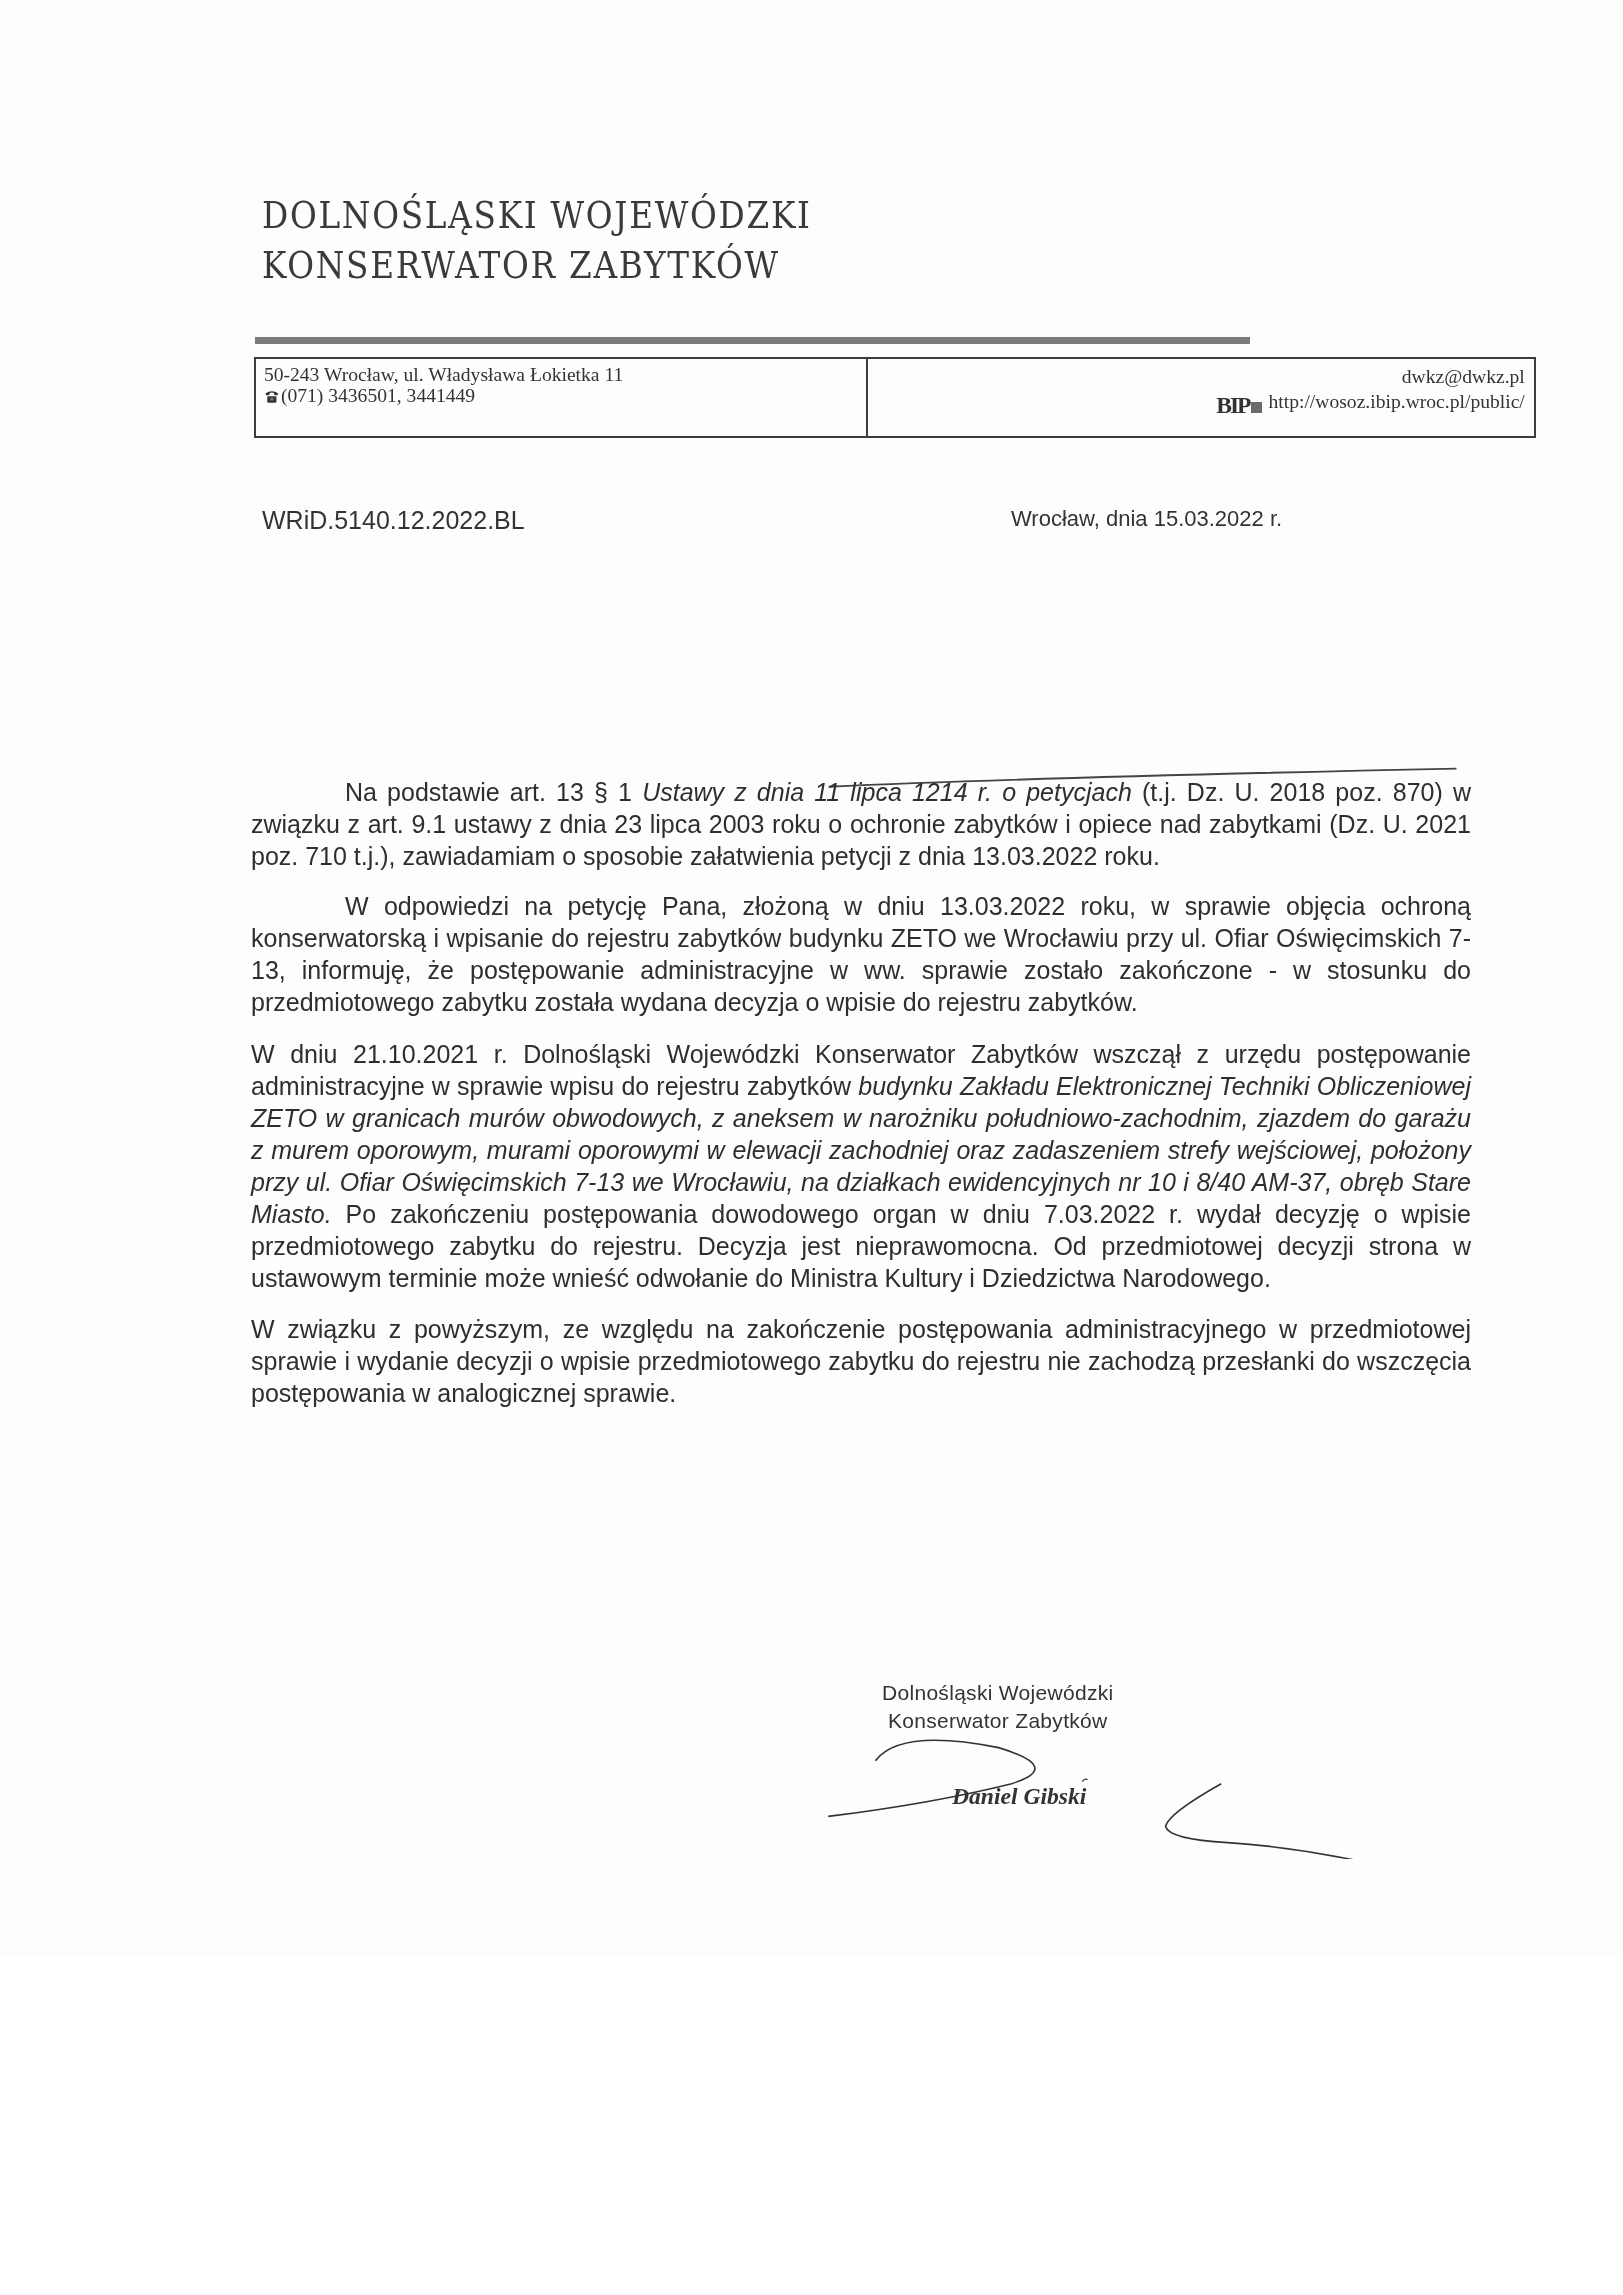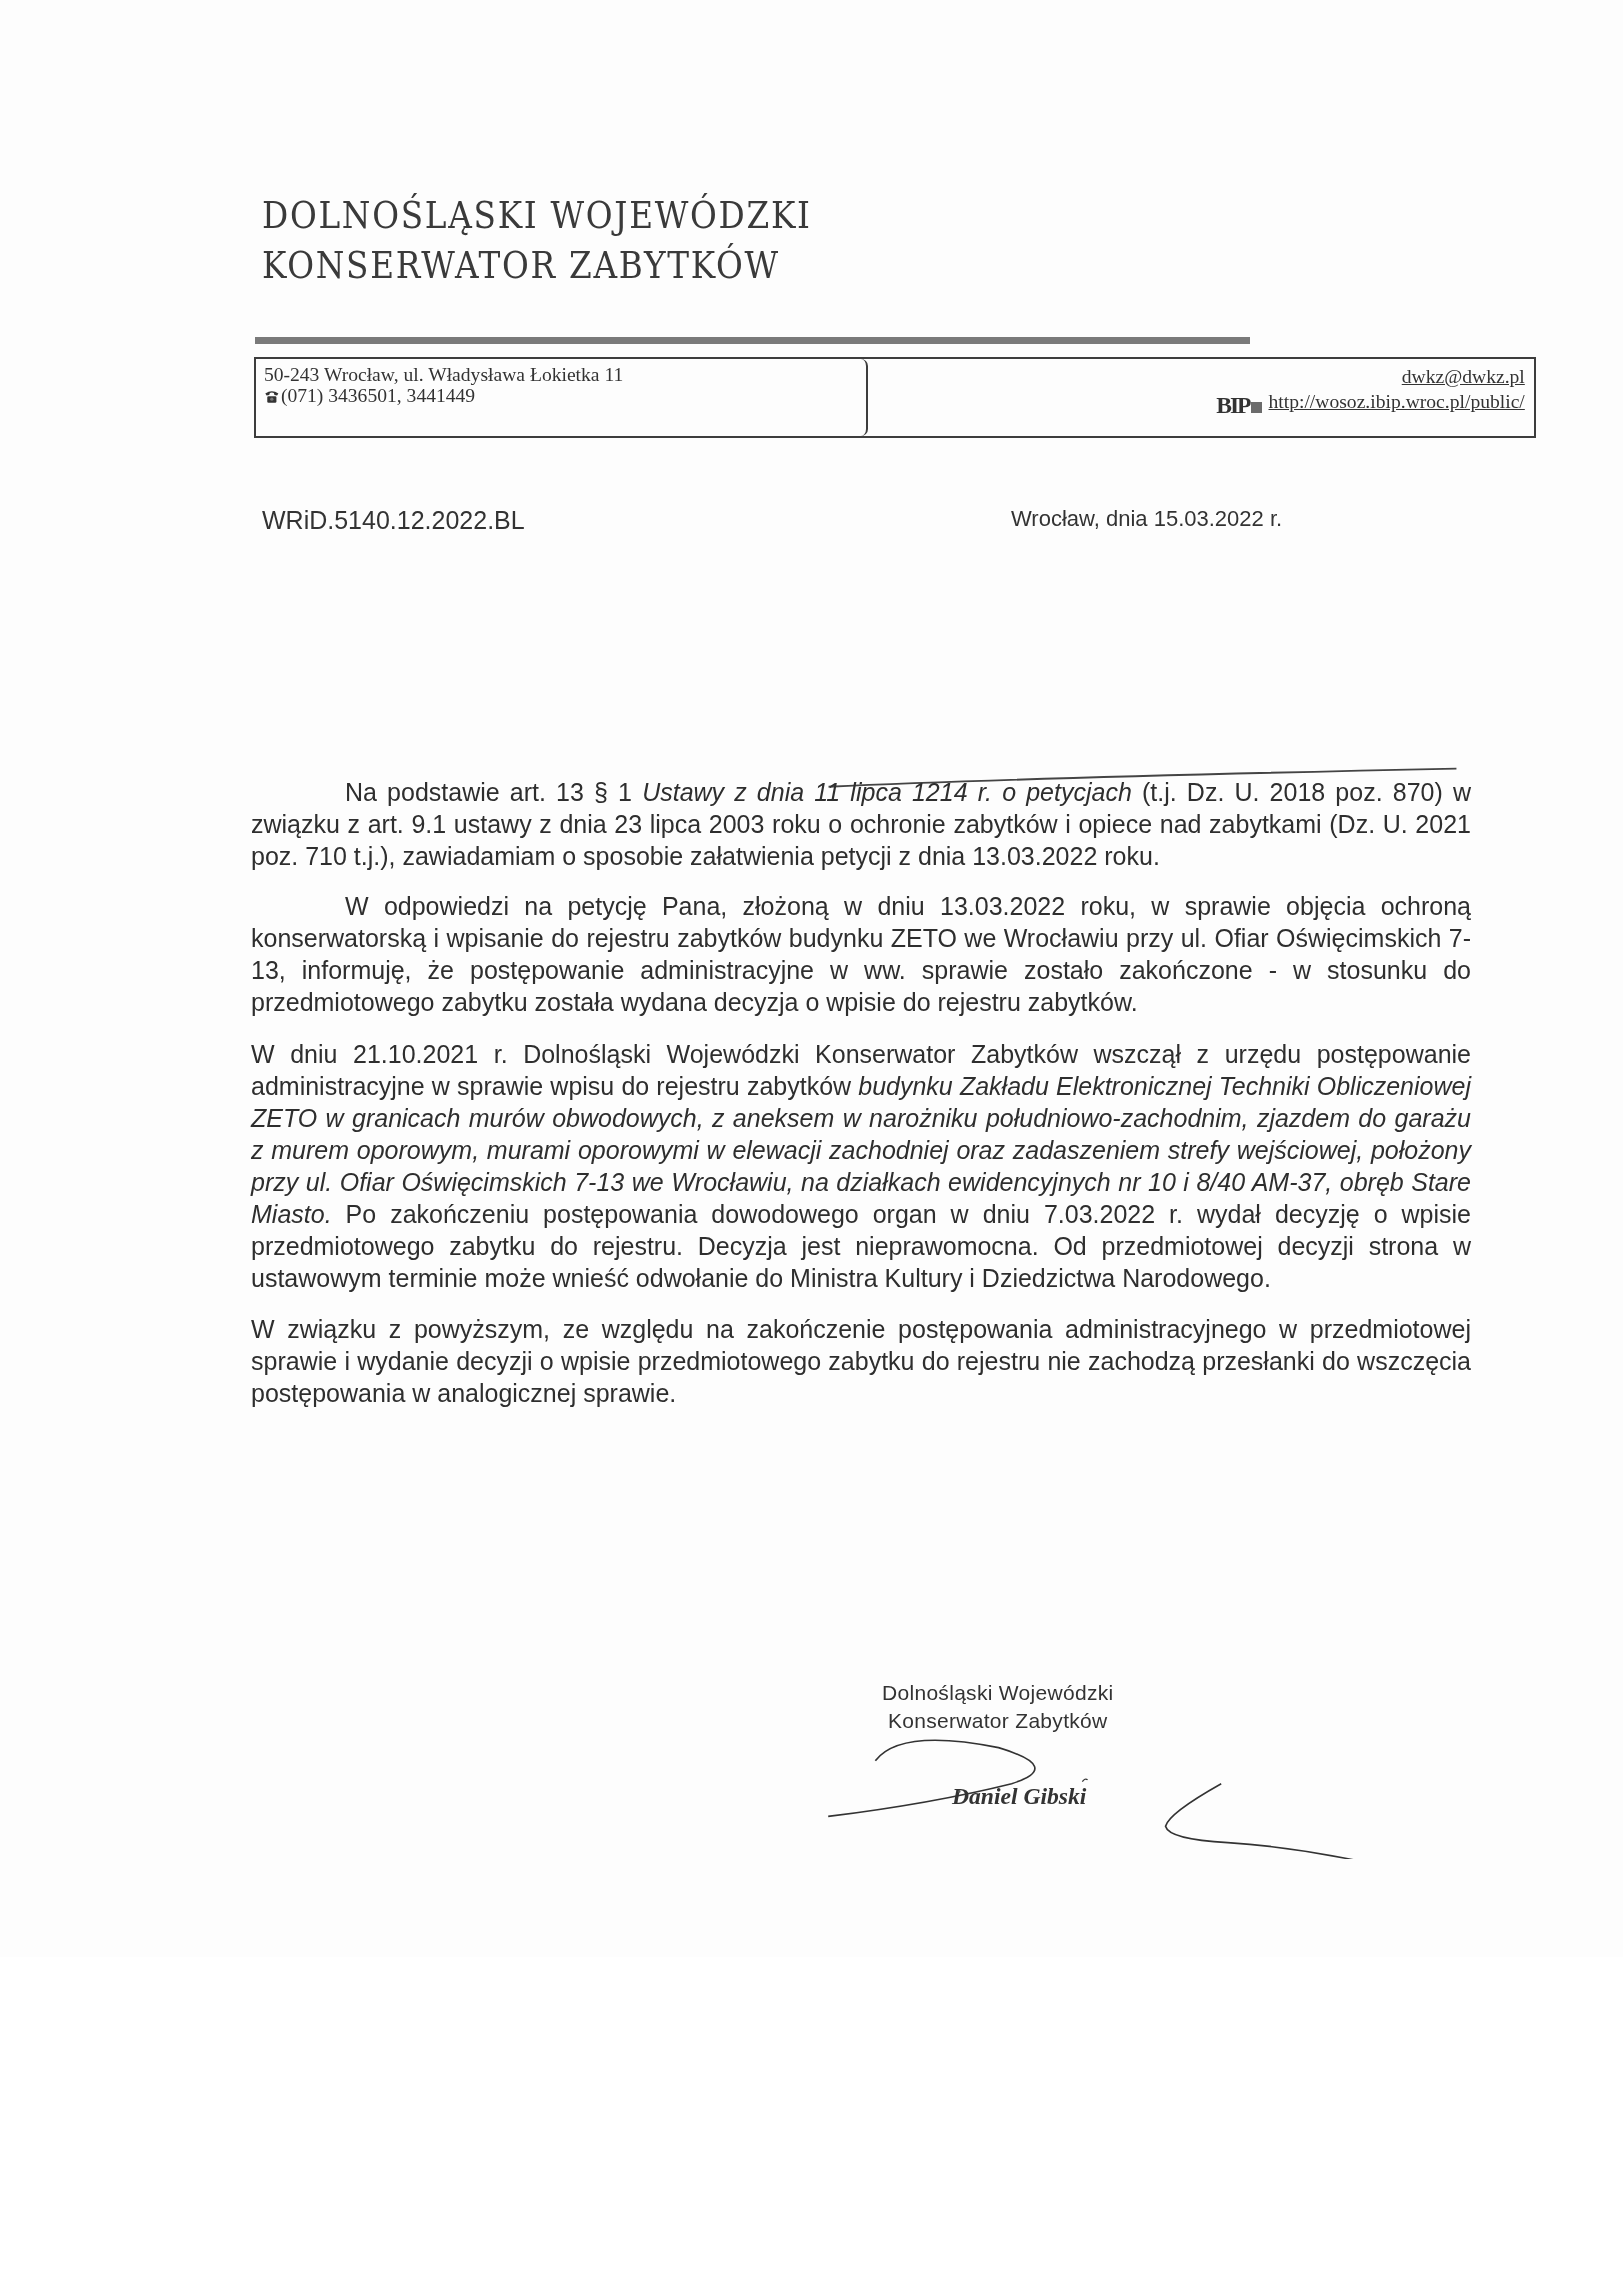--- a/index.html
+++ b/index.html
@@ -5,24 +5,24 @@
   html, body { margin: 0; padding: 0; background: #ffffff; }
   body { width: 1623px; height: 2295px; position: relative; overflow: hidden; color: #2b2b2b; }
   .page { position: absolute; left: 0; top: 0; width: 1623px; height: 1957px; background: #fdfdfd; }
 
   
   .lh-title { position: absolute; left: 262px; top: 190px; font-family: "DejaVu Serif", "Liberation Serif", serif;
               font-size: 38px; line-height: 50px; letter-spacing: 2px; color: #3a3a3a; transform: scaleX(0.86); transform-origin: left top; white-space: nowrap; }
   .lh-rule { position: absolute; left: 255px; top: 337px; width: 995px; height: 6.5px; background: #7a7a7a; }
   .lh-box { position: absolute; left: 254px; top: 357px; width: 1278px; height: 77px; border: 2px solid #3d3d3d; display: flex; }
   .lh-left { width: 612px; border-right: 2px solid #3d3d3d; padding: 5.2px 0 0 7.9px; box-sizing: border-box;
-             font-family: "Liberation Serif", serif; font-size: 19.6px; line-height: 21px; color: #333; border-radius: 7px; }
+             font-family: "Liberation Serif", serif; font-size: 19.6px; line-height: 21px; color: #333; }
   .lh-right { flex: 1; padding: 5.2px 9.2px 0 0; box-sizing: border-box; text-align: right;
               font-family: "Liberation Serif", serif; font-size: 19.6px; line-height: 25px; color: #333; }
-  .lh-right a { color: #333; text-decoration: underline; }
+  .lh-right a { color: #333; }
   .phone-icon { display: inline-block; width: 15.7px; height: 14.4px; margin-right: 1.3px; vertical-align: -1.3px; }
   .bip-logo { display: inline-block; vertical-align: -5.2px; margin-right: 6.5px; font-family: "Liberation Serif", serif;
               font-weight: bold; font-size: 23.6px; letter-spacing: -2px; color: #333; position: relative; }
   .bip-logo .bip-flag { display: inline-block; width: 10.5px; height: 11.8px; background: #6b6b6b; margin-left: 2px; vertical-align: 0; }
 
   
   .ref { position: absolute; left: 262px; top: 506px; font-family: "Liberation Sans", sans-serif; font-size: 25px; color: #333; }
   .date { position: absolute; left: 1011px; top: 506px; font-family: "Liberation Sans", sans-serif; font-size: 22px; color: #333; }
 
   

